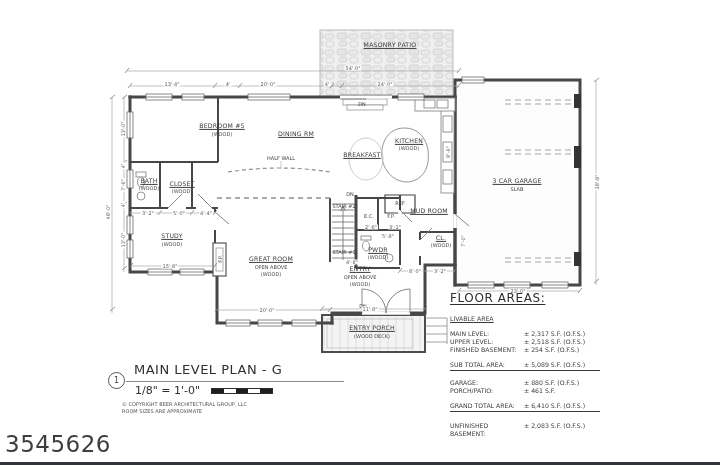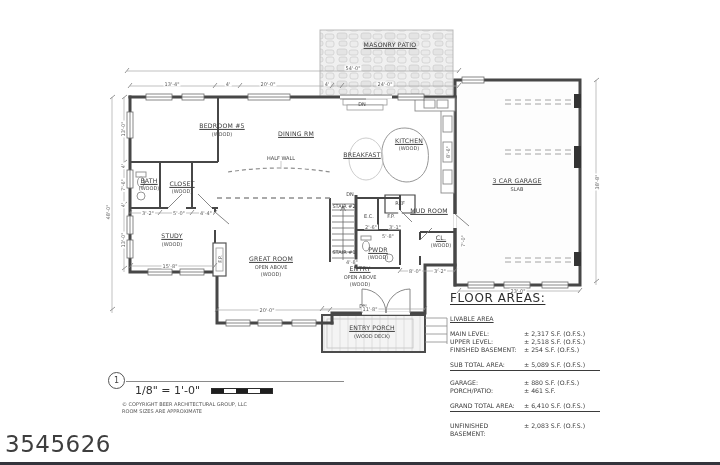--- a/index.html
+++ b/index.html
@@ -282,20 +282,21 @@
       <div class="lb dim" style="left: 388px; top: 236px; transform: translate(-50%, -50%);">5'-8"</div>
       <div class="lb dim" style="left: 371px; top: 227px; transform: translate(-50%, -50%);">2'-6"</div>
       <div class="lb dim" style="left: 395px; top: 227px; transform: translate(-50%, -50%);">3'-1"</div>
       <div class="lb dim" style="left: 448px; top: 152px; transform: translate(-50%, -50%) rotate(-90deg);">8'-6"</div>
     </div>
 
   <div class="titleblock">
     <div class="tb-circle">
       <span>1</span>
     </div>
+    <div class="tb-title">MAIN LEVEL PLAN - G</div>
     <div class="tb-line"></div>
     <div class="tb-scale">1/8" = 1'-0"</div>
     <div class="tb-scalebar">
         <i></i>
         <i class="w"></i>
         <i></i>
         <i class="w"></i>
         <i></i>
       </div>
     <div class="tb-copy l1">© COPYRIGHT BEER ARCHITECTURAL GROUP, LLC</div>

